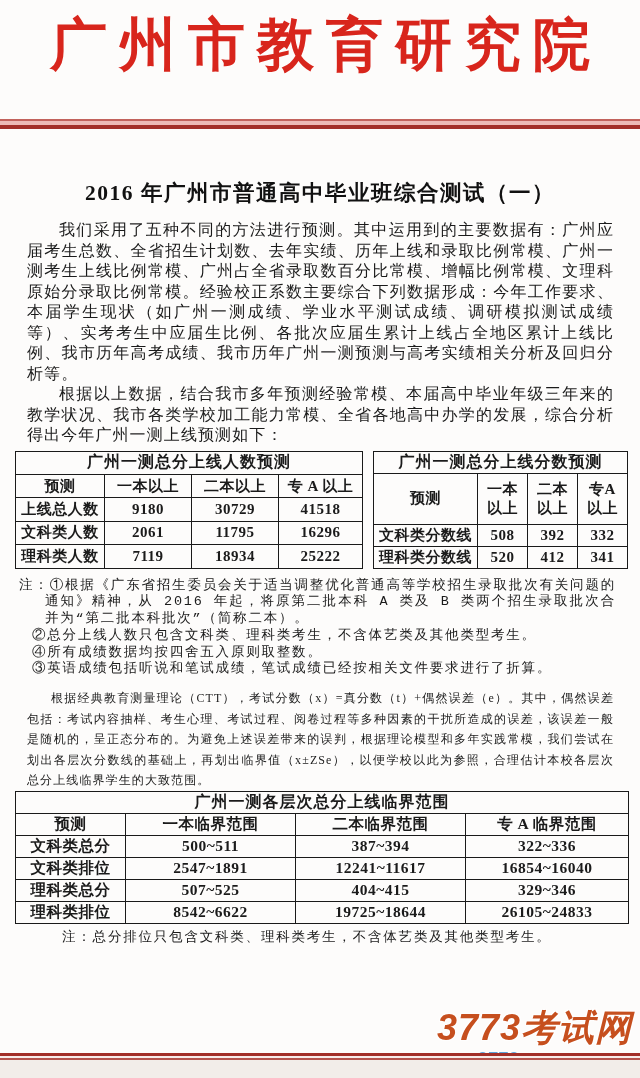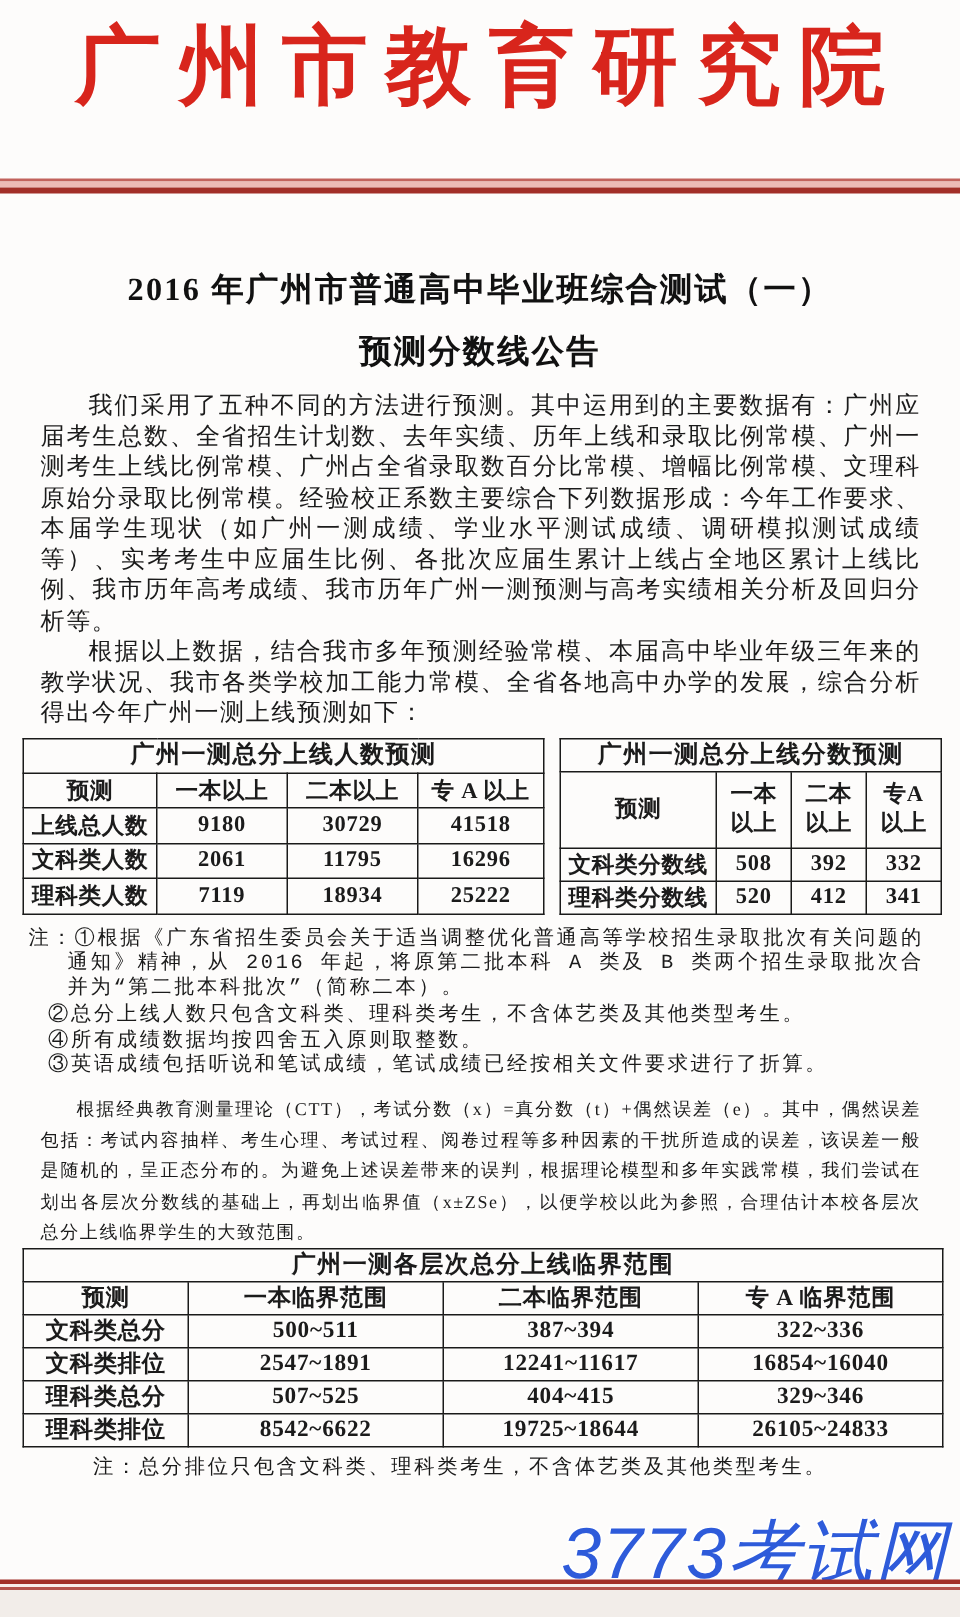--- a/index.html
+++ b/index.html
@@ -62,43 +62,42 @@
   .note-rest  { padding-left:13px; }
   .range-note {
     margin:4px 24px 0 62px; font-size:13.5px; line-height:17px;
     letter-spacing:1.8px; color:#1b1b1b;
   }
 
   
   .wm { position:absolute; top:1004px; right:8px; text-align:right; opacity:0.92;
         font-family:"Liberation Sans","DejaVu Sans",sans-serif; }
   .wm1 {
-    font-size:48px; font-weight:normal; font-style:italic; letter-spacing:1px;
-    color:#1d4ed8;
+    font-size:36px; font-weight:bold; font-style:italic; letter-spacing:1px;
+    color:#c2410c;
     text-shadow:1px 1px 0 #ffffff, -1px -1px 0 #ffffff, 1px -1px 0 #ffffff, -1px 1px 0 #ffffff;
   }
   .wm2 { font-size:17px; font-weight:bold; font-style:italic; color:#4e9bd6;
          margin-top:-4px; padding-right:42px; letter-spacing:1px; }
 </style>
 </head>
 <body>
 
 <div class="page">
 
   <div class="org-title">广州市教育研究院</div>
 
   <div class="rule-top">
     <div class="r1"></div>
     <div class="r2"></div>
     <div class="r3"></div>
   </div>
 
   <div class="doc-title">
     <div>2016 年广州市普通高中毕业班综合测试（一）</div>
-    <div>预测分数线公告</div>
   </div>
 
   <div class="body-text">
     <p class="para">我们采用了五种不同的方法进行预测。其中运用到的主要数据有：广州应届考生总数、全省招生计划数、去年实绩、历年上线和录取比例常模、广州一测考生上线比例常模、广州占全省录取数百分比常模、增幅比例常模、文理科原始分录取比例常模。经验校正系数主要综合下列数据形成：今年工作要求、本届学生现状（如广州一测成绩、学业水平测试成绩、调研模拟测试成绩等）、实考考生中应届生比例、各批次应届生累计上线占全地区累计上线比例、我市历年高考成绩、我市历年广州一测预测与高考实绩相关分析及回归分析等。</p>
     <p class="para">根据以上数据，结合我市多年预测经验常模、本届高中毕业年级三年来的教学状况、我市各类学校加工能力常模、全省各地高中办学的发展，综合分析得出今年广州一测上线预测如下：</p>
   </div>
 
   <div class="tables-row">
 
     <table class="dtable t-count">

